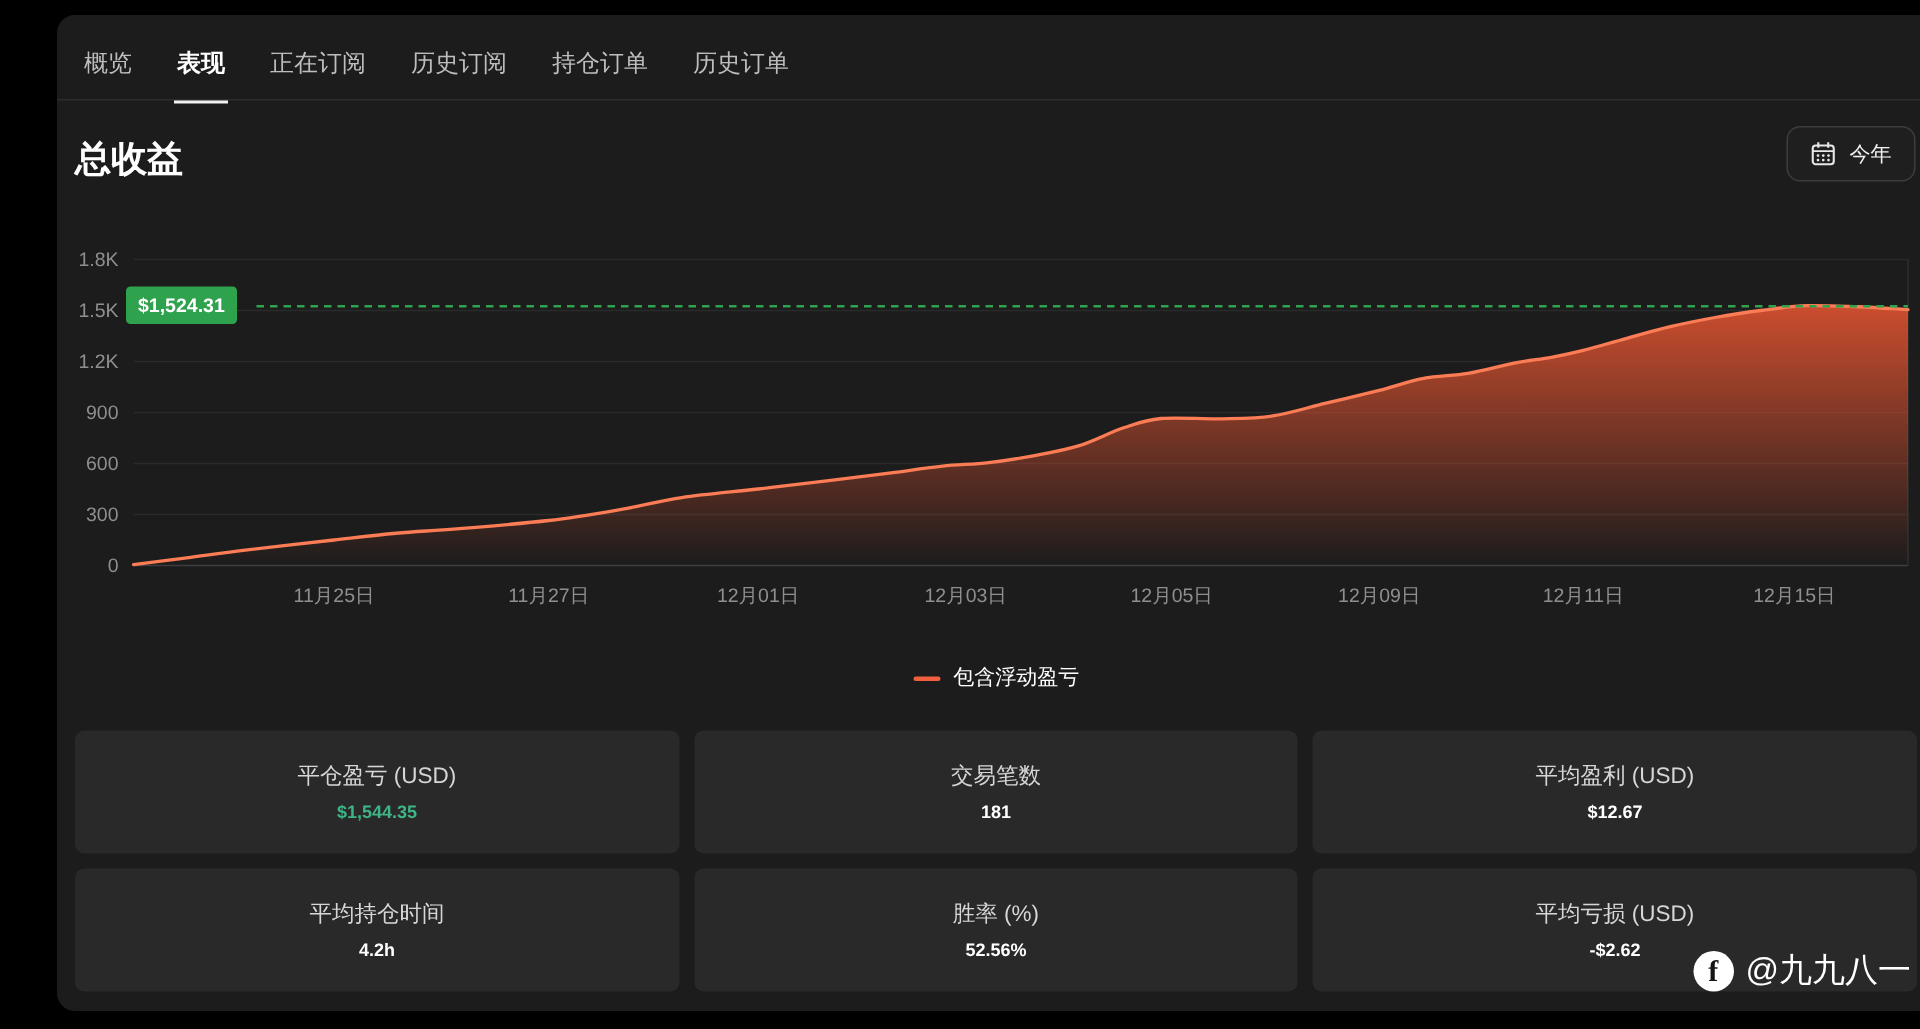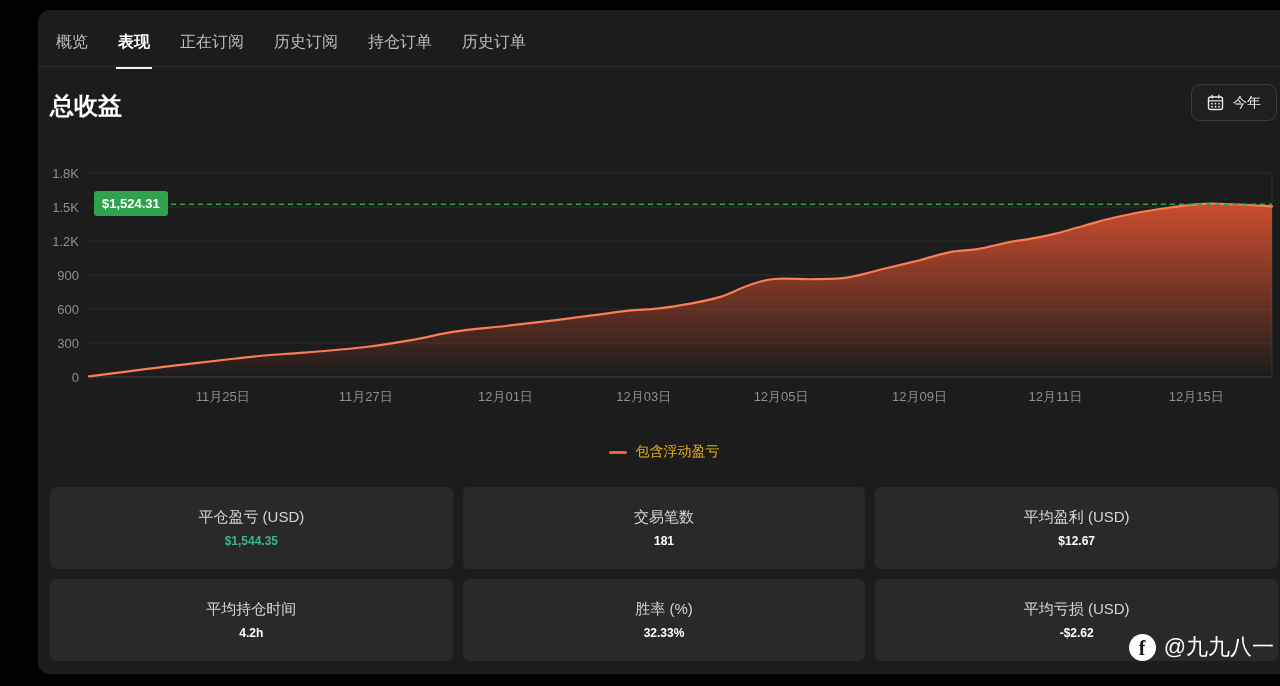--- a/index.html
+++ b/index.html
@@ -17,28 +17,28 @@
 
   
   .page-title { position:absolute; left:12px; top:80px; font-size:24px; font-weight:bold; color:#fff; }
   .range-btn { position:absolute; right:13px; top:74px; height:37px; display:flex; align-items:center;
                gap:9px; padding:0 15px; background:#1f1f1f; border:1px solid #3d3d3d; border-radius:9px;
                color:#f0f0f0; font-size:14px; cursor:pointer;font-family:Liberation Serif, serif; }
 
   
   .chart-wrap { position:absolute; left:0; top:150px; width:1252px; height:255px; }
   .chart-wrap svg { position:absolute; left:0; top:0; }
-  .marker-badge { position:absolute; left:56px; top:31px; height:25px; line-height:25px;
+  .marker-badge { position:absolute; left:46px; top:31px; height:25px; line-height:25px;
                   padding:0 8px; border-radius:3px; color:#fff; font-size:13px; font-weight:bold; }
 
   
   .legend { position:absolute; left:0; top:433px; width:100%; display:flex; justify-content:center;
             align-items:center; gap:9px; }
   .legend-dash { width:18px; height:3px; border-radius:2px; }
-  .legend-label { font-size:14px; color:#eab308; }
+  .legend-label { font-size:14px; color:#ffffff; }
 
   
   .cards { position:absolute; left:12px; top:477px; width:1228px;
            display:grid; grid-template-columns:1fr 1fr 1fr; gap:10px; }
   .card { background:#292929; border-radius:6px; height:82px; display:flex; flex-direction:column;
           align-items:center; justify-content:center; gap:7px; }
   .card-label { font-size:15px; color:#d6d6d6; }
   .card-value { font-size:12px; font-weight:bold; color:#ffffff; }
 
   
@@ -140,21 +140,21 @@
       <div class="card">
         <div class="card-label">平均盈利 (USD)</div>
         <div class="card-value">$12.67</div>
       </div>
       <div class="card">
         <div class="card-label">平均持仓时间</div>
         <div class="card-value">4.2h</div>
       </div>
       <div class="card">
         <div class="card-label">胜率 (%)</div>
-        <div class="card-value">32.33%</div>
+        <div class="card-value">52.56%</div>
       </div>
       <div class="card">
         <div class="card-label">平均亏损 (USD)</div>
         <div class="card-value">-$2.62</div>
       </div>
     </div>
 
     <div class="watermark">
       <span class="fb-circle">
           <span class="fb-f">f</span>

